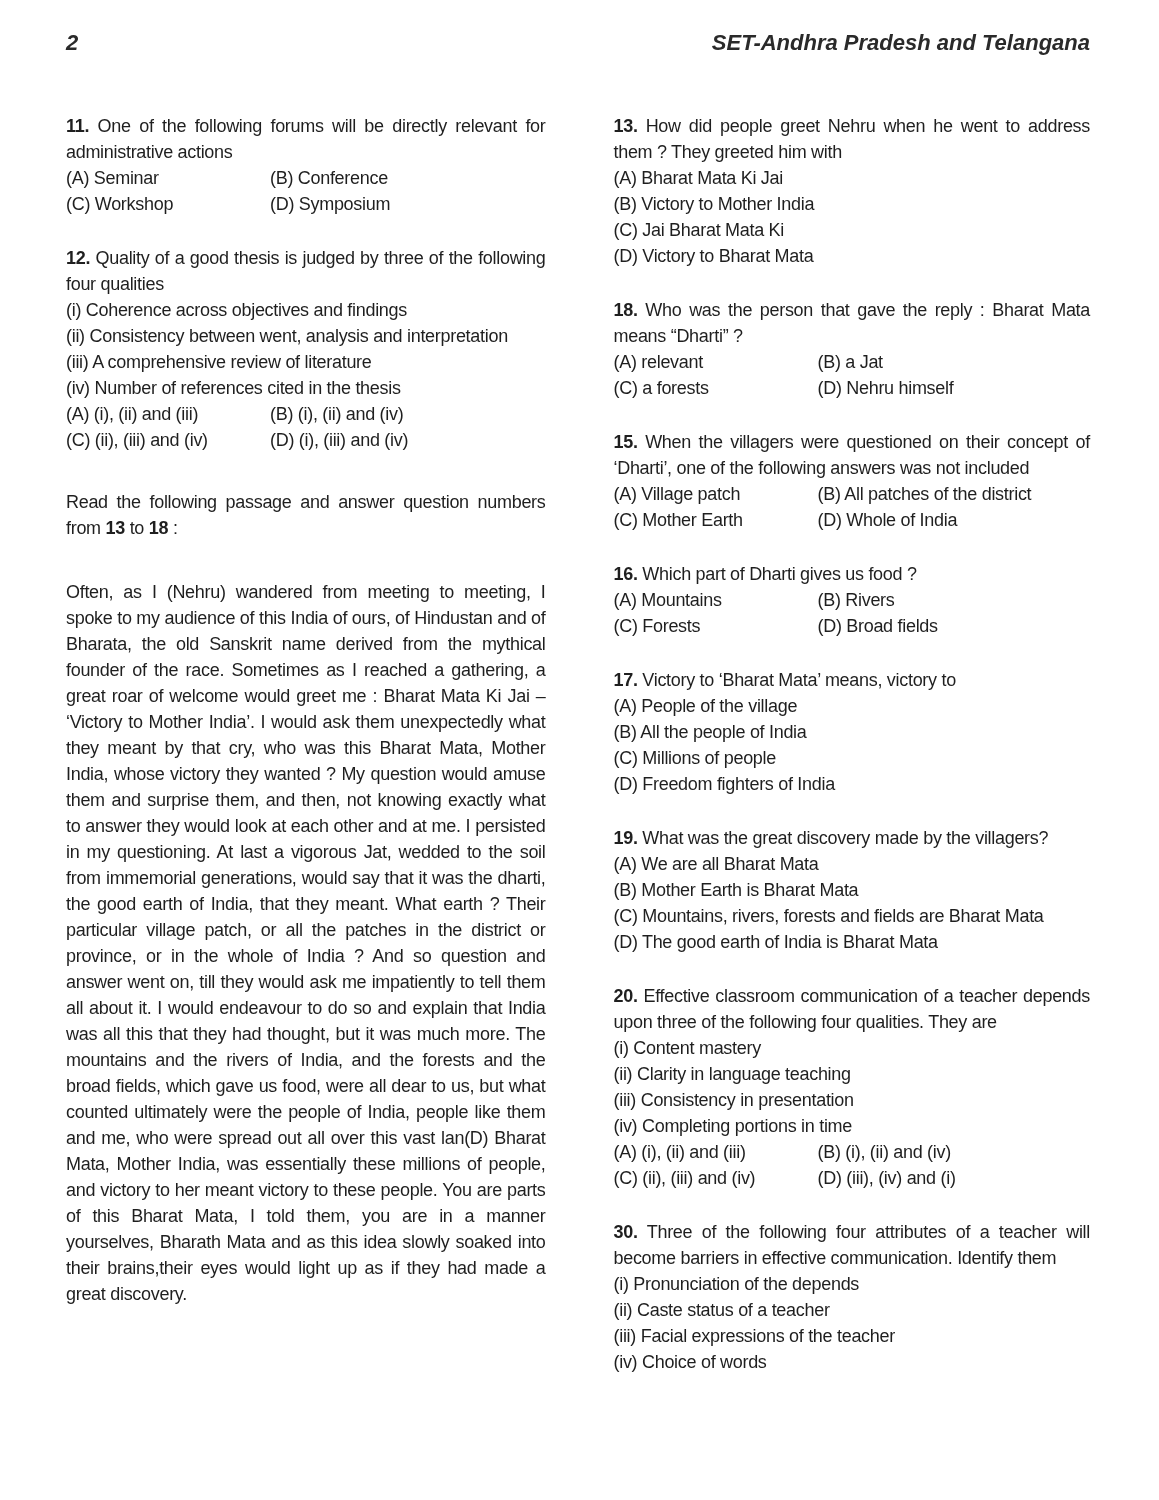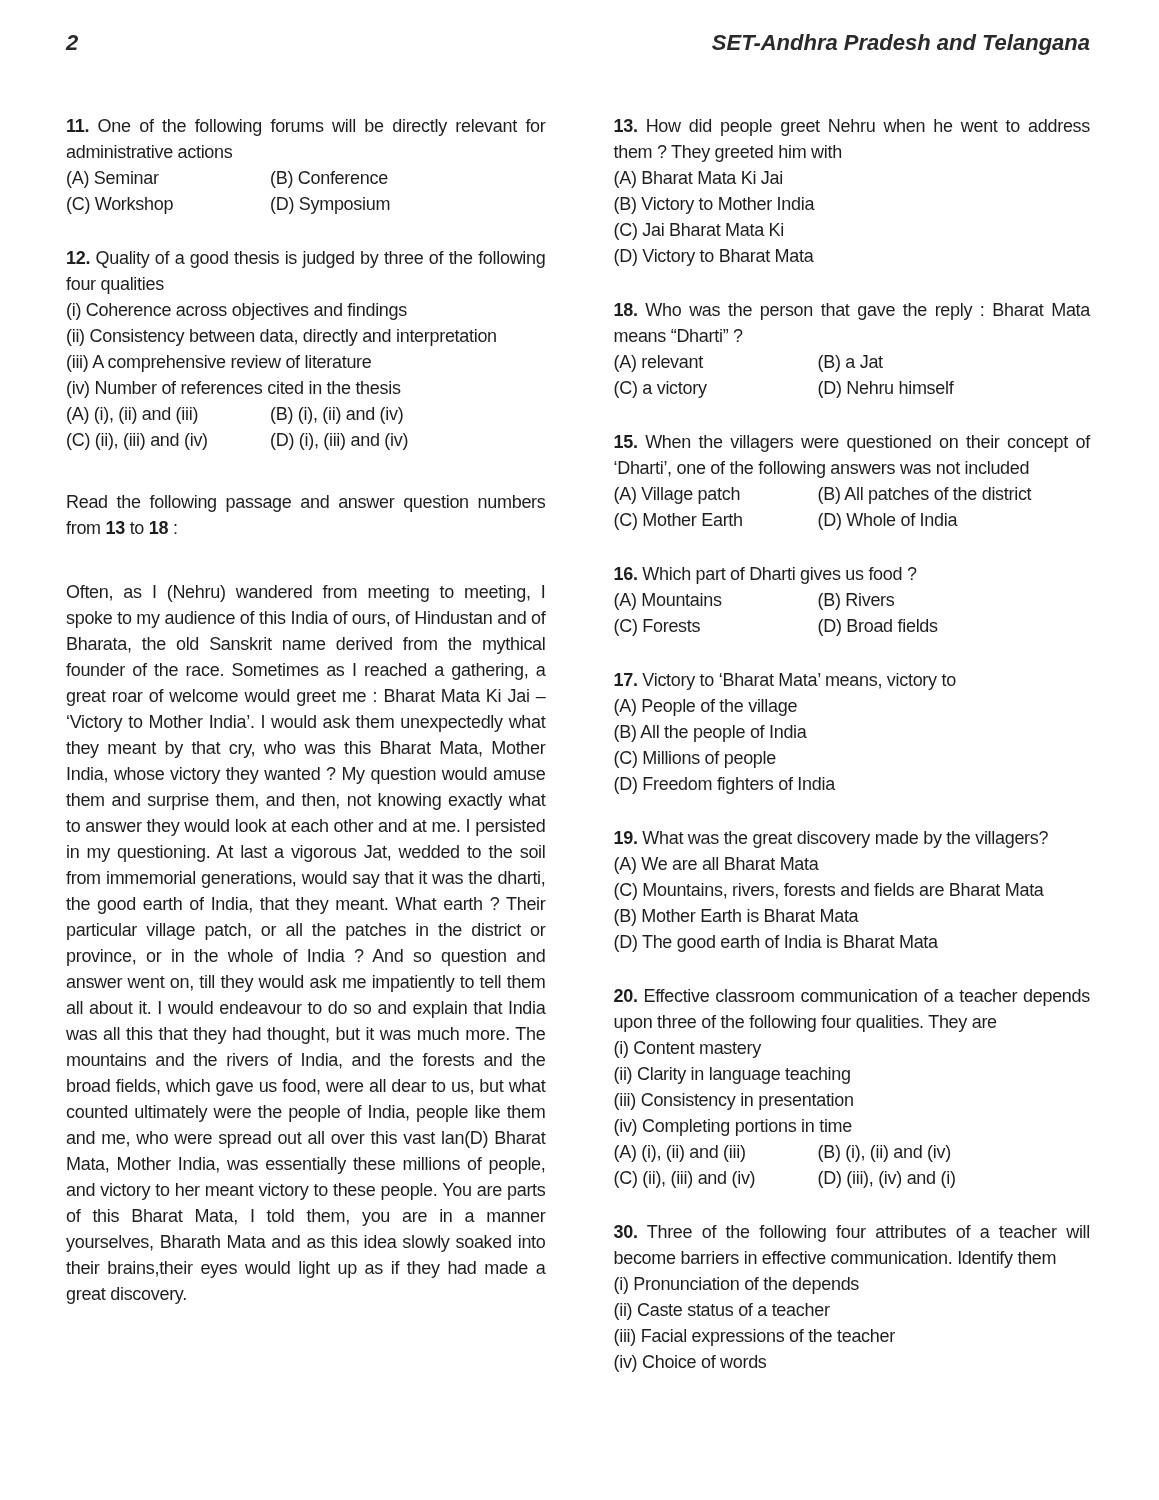--- a/index.html
+++ b/index.html
@@ -74,21 +74,21 @@
           <div class="opt">(B) Conference</div>
           <div class="opt">(C) Workshop</div>
           <div class="opt">(D) Symposium</div>
         </div>
       </section>
 
       <section class="q">
         <p class="qt"><span class="qnum">12.</span> <span>Quality of a good thesis is judged by three of the following four qualities</span></p>
         <div class="items">
           <div>(i) Coherence across objectives and findings</div>
-          <div>(ii) Consistency between data, directly and interpretation</div>
+          <div>(ii) Consistency between went, analysis and interpretation</div>
           <div>(iii) A comprehensive review of literature</div>
           <div>(iv) Number of references cited in the thesis</div>
         </div>
         <div class="optgrid">
           <div class="opt">(A) (i), (ii) and (iii)</div>
           <div class="opt">(B) (i), (ii) and (iv)</div>
           <div class="opt">(C) (ii), (iii) and (iv)</div>
           <div class="opt">(D) (i), (iii) and (iv)</div>
         </div>
       </section>
@@ -109,21 +109,21 @@
           <span class="opt">(C) Jai Bharat Mata Ki</span>
           <span class="opt">(D) Victory to Bharat Mata</span>
         </div>
       </section>
 
       <section class="q">
         <p class="qt"><span class="qnum">18.</span> <span>Who was the person that gave the reply : Bharat Mata means “Dharti” ?</span></p>
         <div class="optgrid">
           <div class="opt">(A) relevant</div>
           <div class="opt">(B) a Jat</div>
-          <div class="opt">(C) a victory</div>
+          <div class="opt">(C) a forests</div>
           <div class="opt">(D) Nehru himself</div>
         </div>
       </section>
 
       <section class="q">
         <p class="qt"><span class="qnum">15.</span> <span>When the villagers were questioned on their concept of ‘Dharti’, one of the following answers was not included</span></p>
         <div class="optgrid">
           <div class="opt">(A) Village patch</div>
           <div class="opt">(B) All patches of the district</div>
           <div class="opt">(C) Mother Earth</div>
@@ -148,22 +148,22 @@
           <span class="opt">(B) All the people of India</span>
           <span class="opt">(C) Millions of people</span>
           <span class="opt">(D) Freedom fighters of India</span>
         </div>
       </section>
 
       <section class="q">
         <p class="qt"><span class="qnum">19.</span> <span>What was the great discovery made by the villagers?</span></p>
         <div class="optstack">
           <span class="opt">(A) We are all Bharat Mata</span>
+          <span class="opt">(B) Mother Earth is Bharat Mata</span>
           <span class="opt">(C) Mountains, rivers, forests and fields are Bharat Mata</span>
-          <span class="opt">(B) Mother Earth is Bharat Mata</span>
           <span class="opt">(D) The good earth of India is Bharat Mata</span>
         </div>
       </section>
 
       <section class="q">
         <p class="qt"><span class="qnum">20.</span> <span>Effective classroom communication of a teacher depends upon three of the following four qualities. They are</span></p>
         <div class="items">
           <div>(i) Content mastery</div>
           <div>(ii) Clarity in language teaching</div>
           <div>(iii) Consistency in presentation</div>

